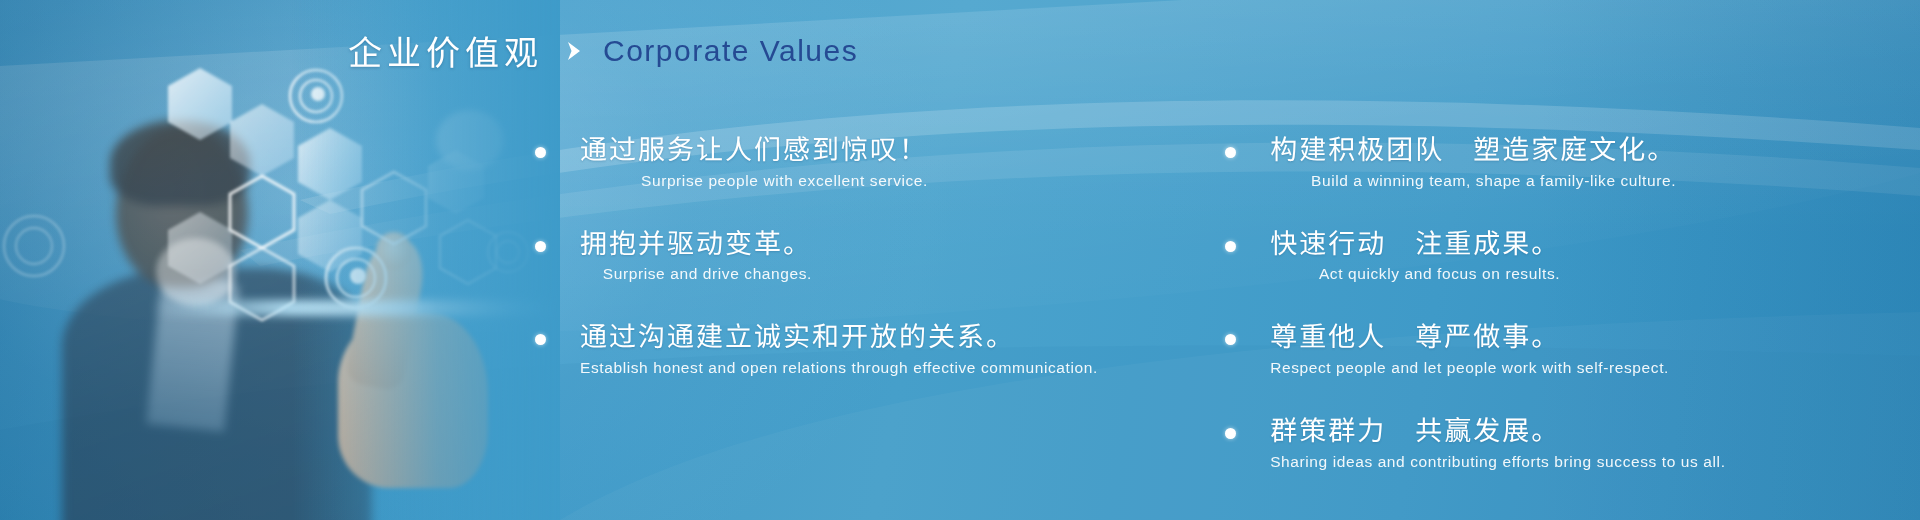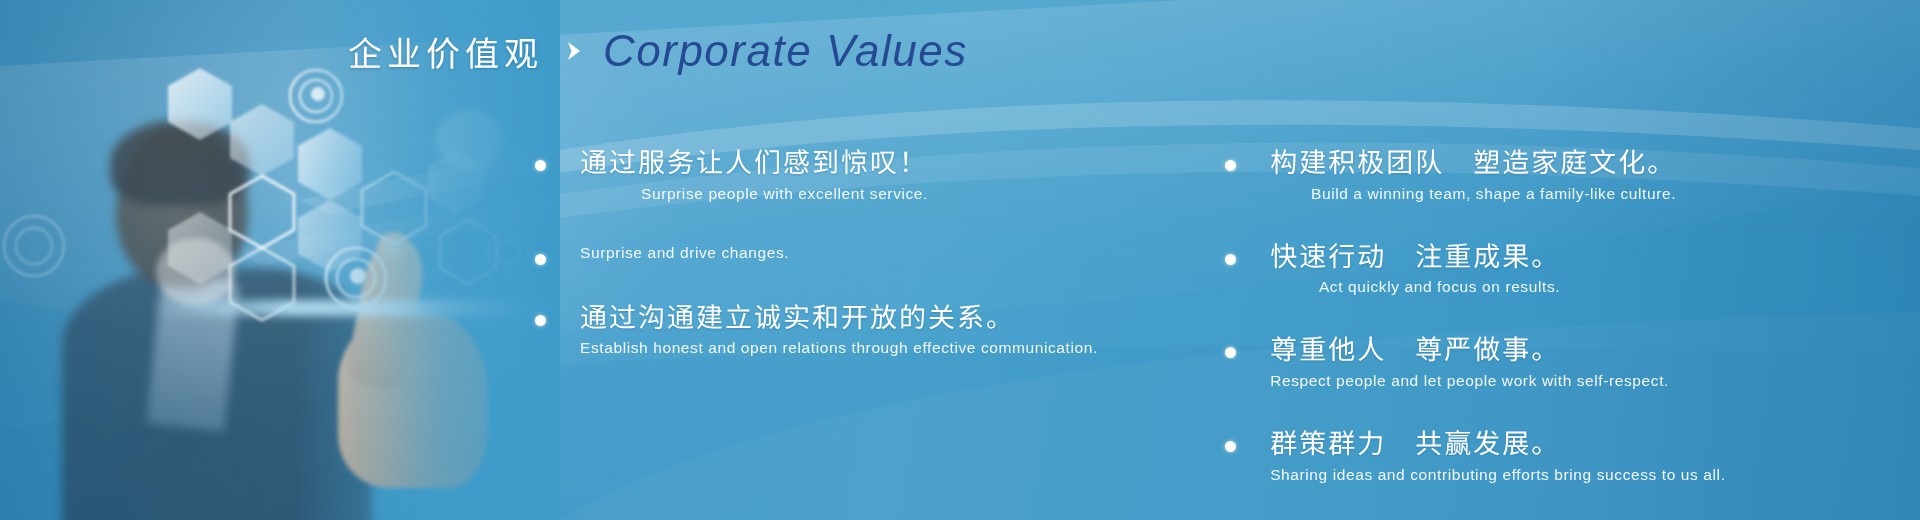--- a/index.html
+++ b/index.html
@@ -161,32 +161,31 @@
     white-space: nowrap;
   }
   .title-chevron {
     display: inline-block;
     width: 24px; height: 24px;
     color: #ffffff;
     margin: 0 2px;
     flex: 0 0 auto;
   }
   .title-en {
-    font-size: 44px;
+    font-size: 30px;
     letter-spacing: 1.5px;
     color: #254a93;
     font-weight: 400;
     white-space: nowrap;
-    font-style: italic;
   }
 
   
   .columns {
     position: absolute;
-    left: 0; top: 146px;
+    left: 0; top: 133px;
     width: 1780px;
     display: flex;
     z-index: 12;
   }
   .col { display: flex; flex-direction: column; }
   .col-left  { margin-left: 535px; width: 760px; }
   .col-right { margin-left: 10px;  width: 620px; }
 
   .value-item {
     display: flex;
@@ -324,20 +323,21 @@
       <div class="value-item">
         <span class="bullet"></span>
         <span class="value-text">
           <span class="value-cn">通过服务让人们感到惊叹！</span>
           <span class="value-en">Surprise people with excellent service.</span>
         </span>
       </div>
       <div class="value-item">
         <span class="bullet"></span>
         <span class="value-text">
+          <span class="value-cn">拥抱并驱动变革。</span>
           <span class="value-en">Surprise and drive changes.</span>
         </span>
       </div>
       <div class="value-item">
         <span class="bullet"></span>
         <span class="value-text">
           <span class="value-cn">通过沟通建立诚实和开放的关系。</span>
           <span class="value-en">Establish honest and open relations through effective communication.</span>
         </span>
       </div>

